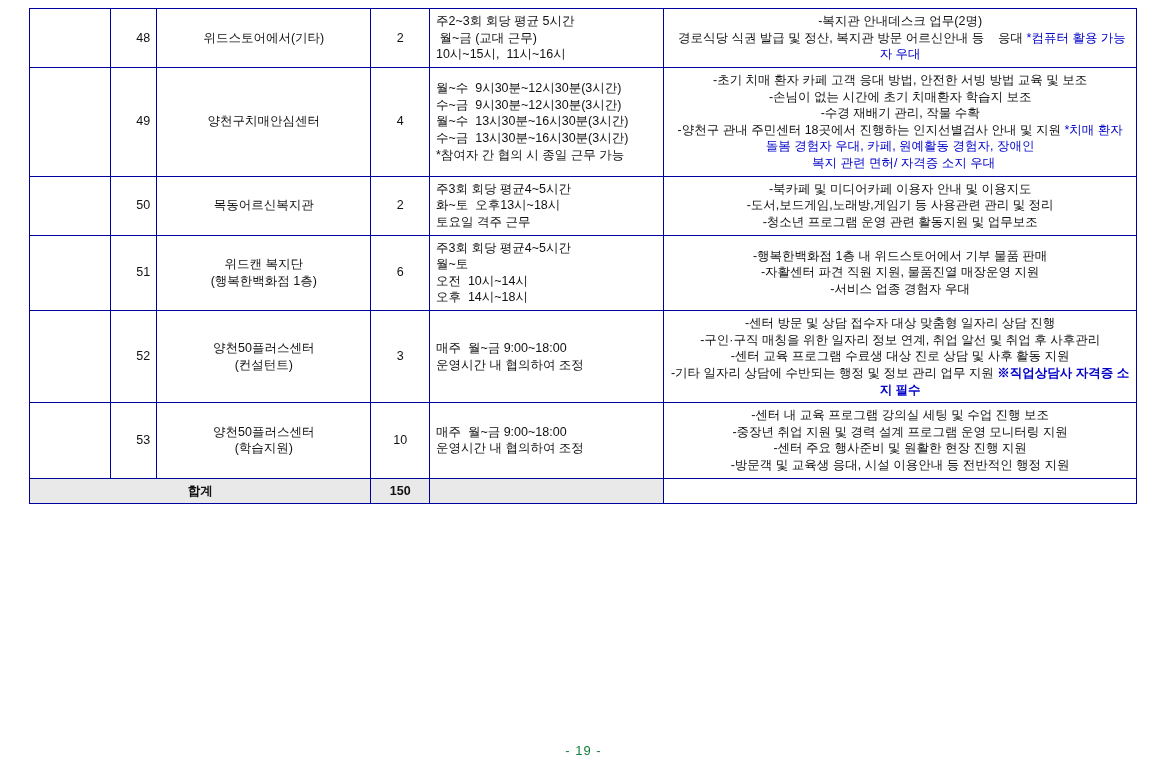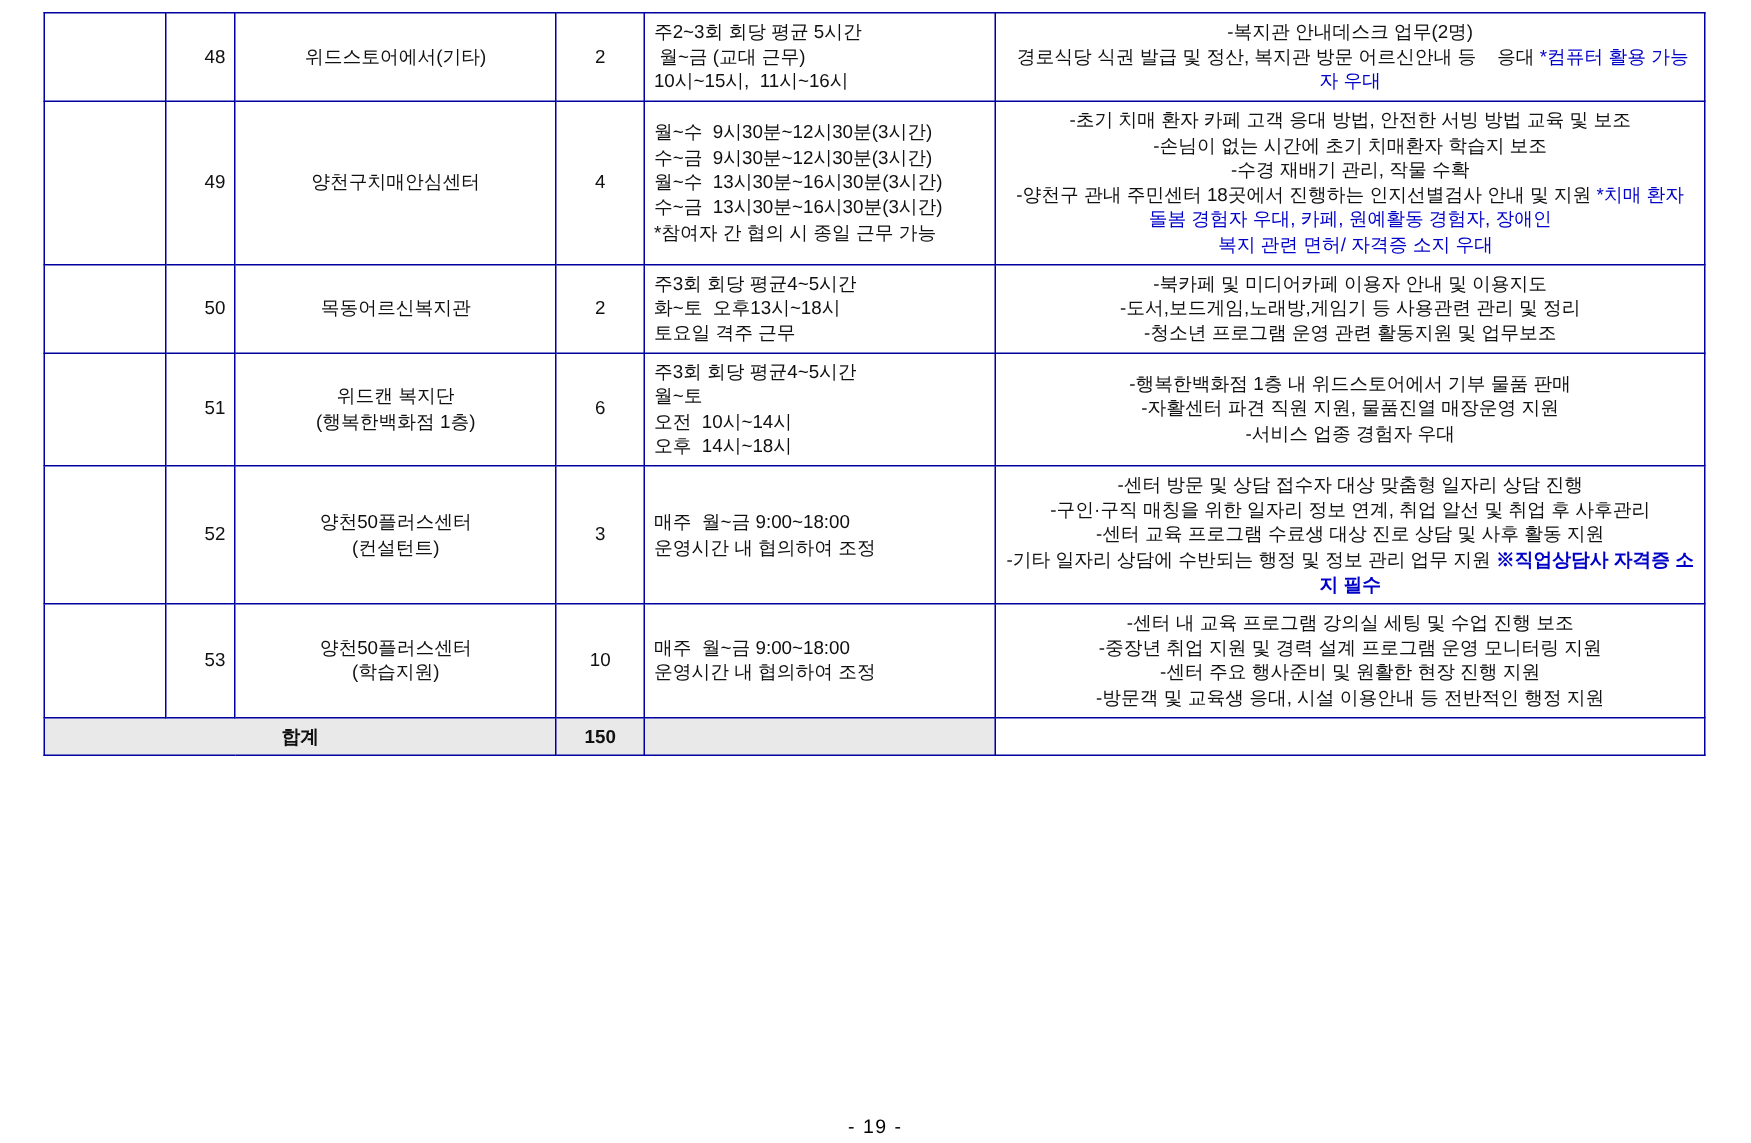--- a/index.html
+++ b/index.html
@@ -59,21 +59,21 @@
   .total-label {
     text-align: center;
   }
   .pagenum {
     position: absolute;
     left: 0;
     right: 0;
     top: 735px;
     text-align: center;
     font-size: 13px;
-    color: #000000;
+    color: #15803d;
     letter-spacing: 1px;
   }
 </style>
 </head>
 <body>
 
 <div class="page">
 
   <table class="main">
     <colgroup>

